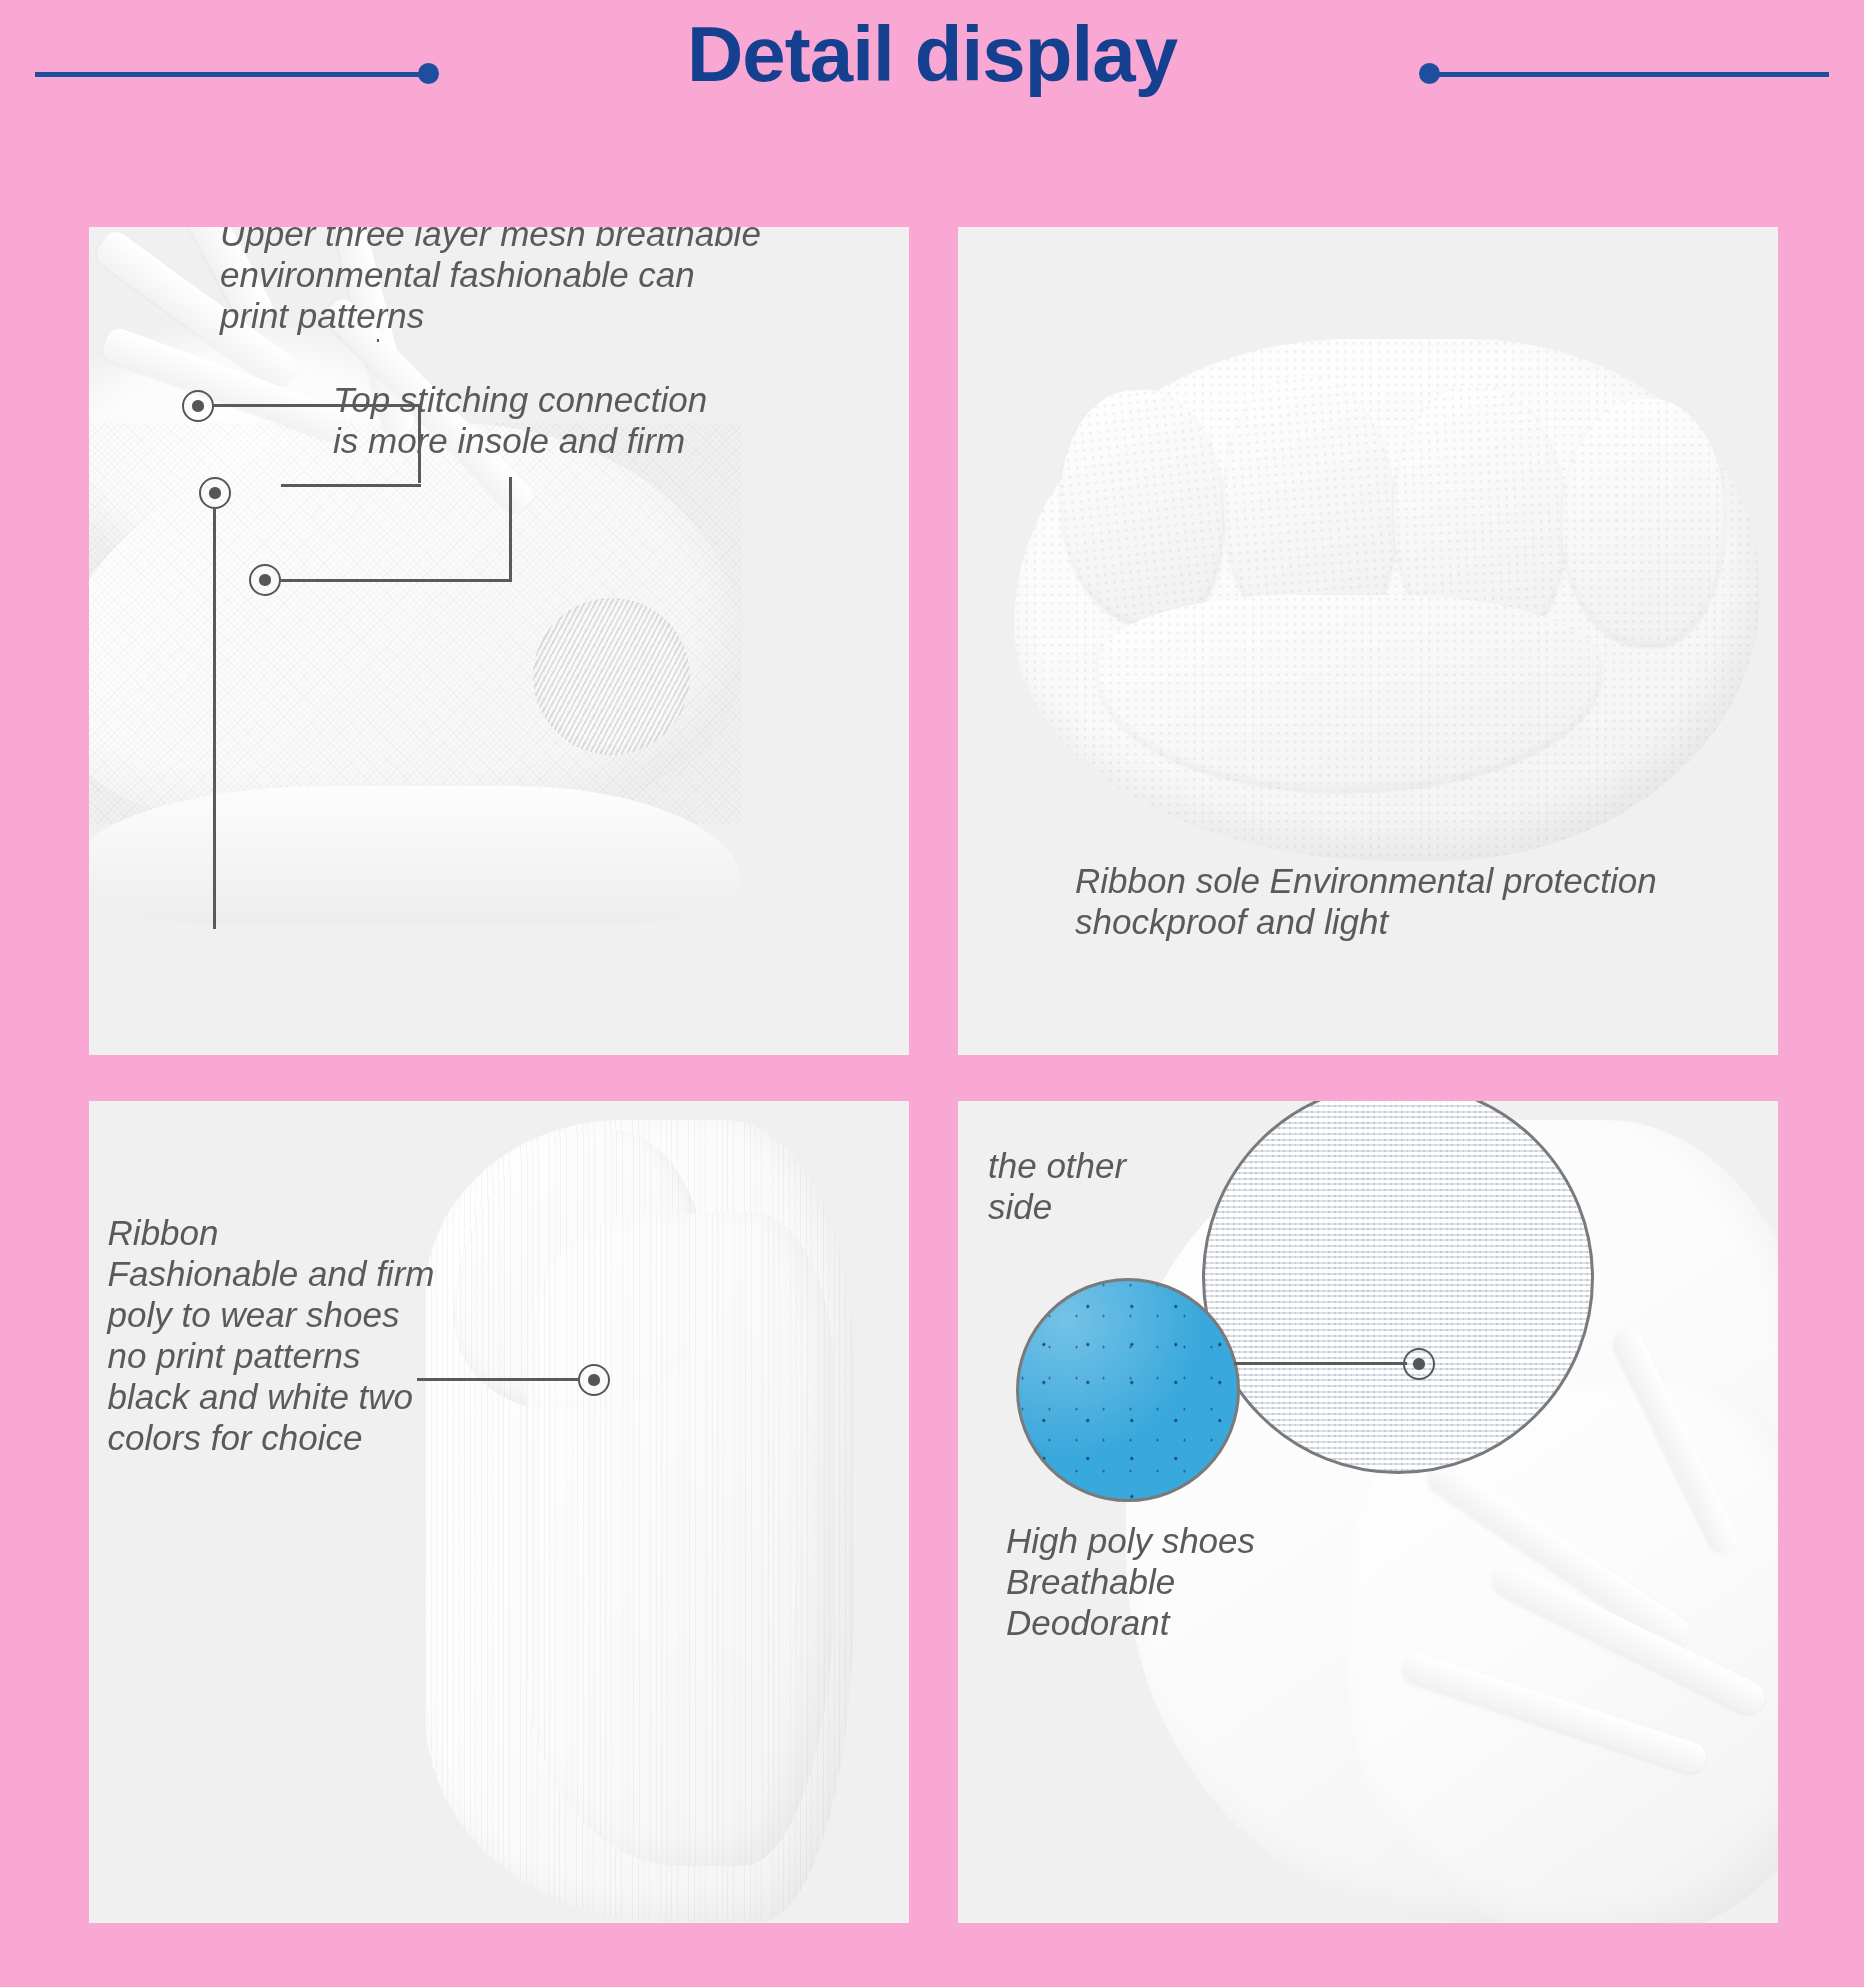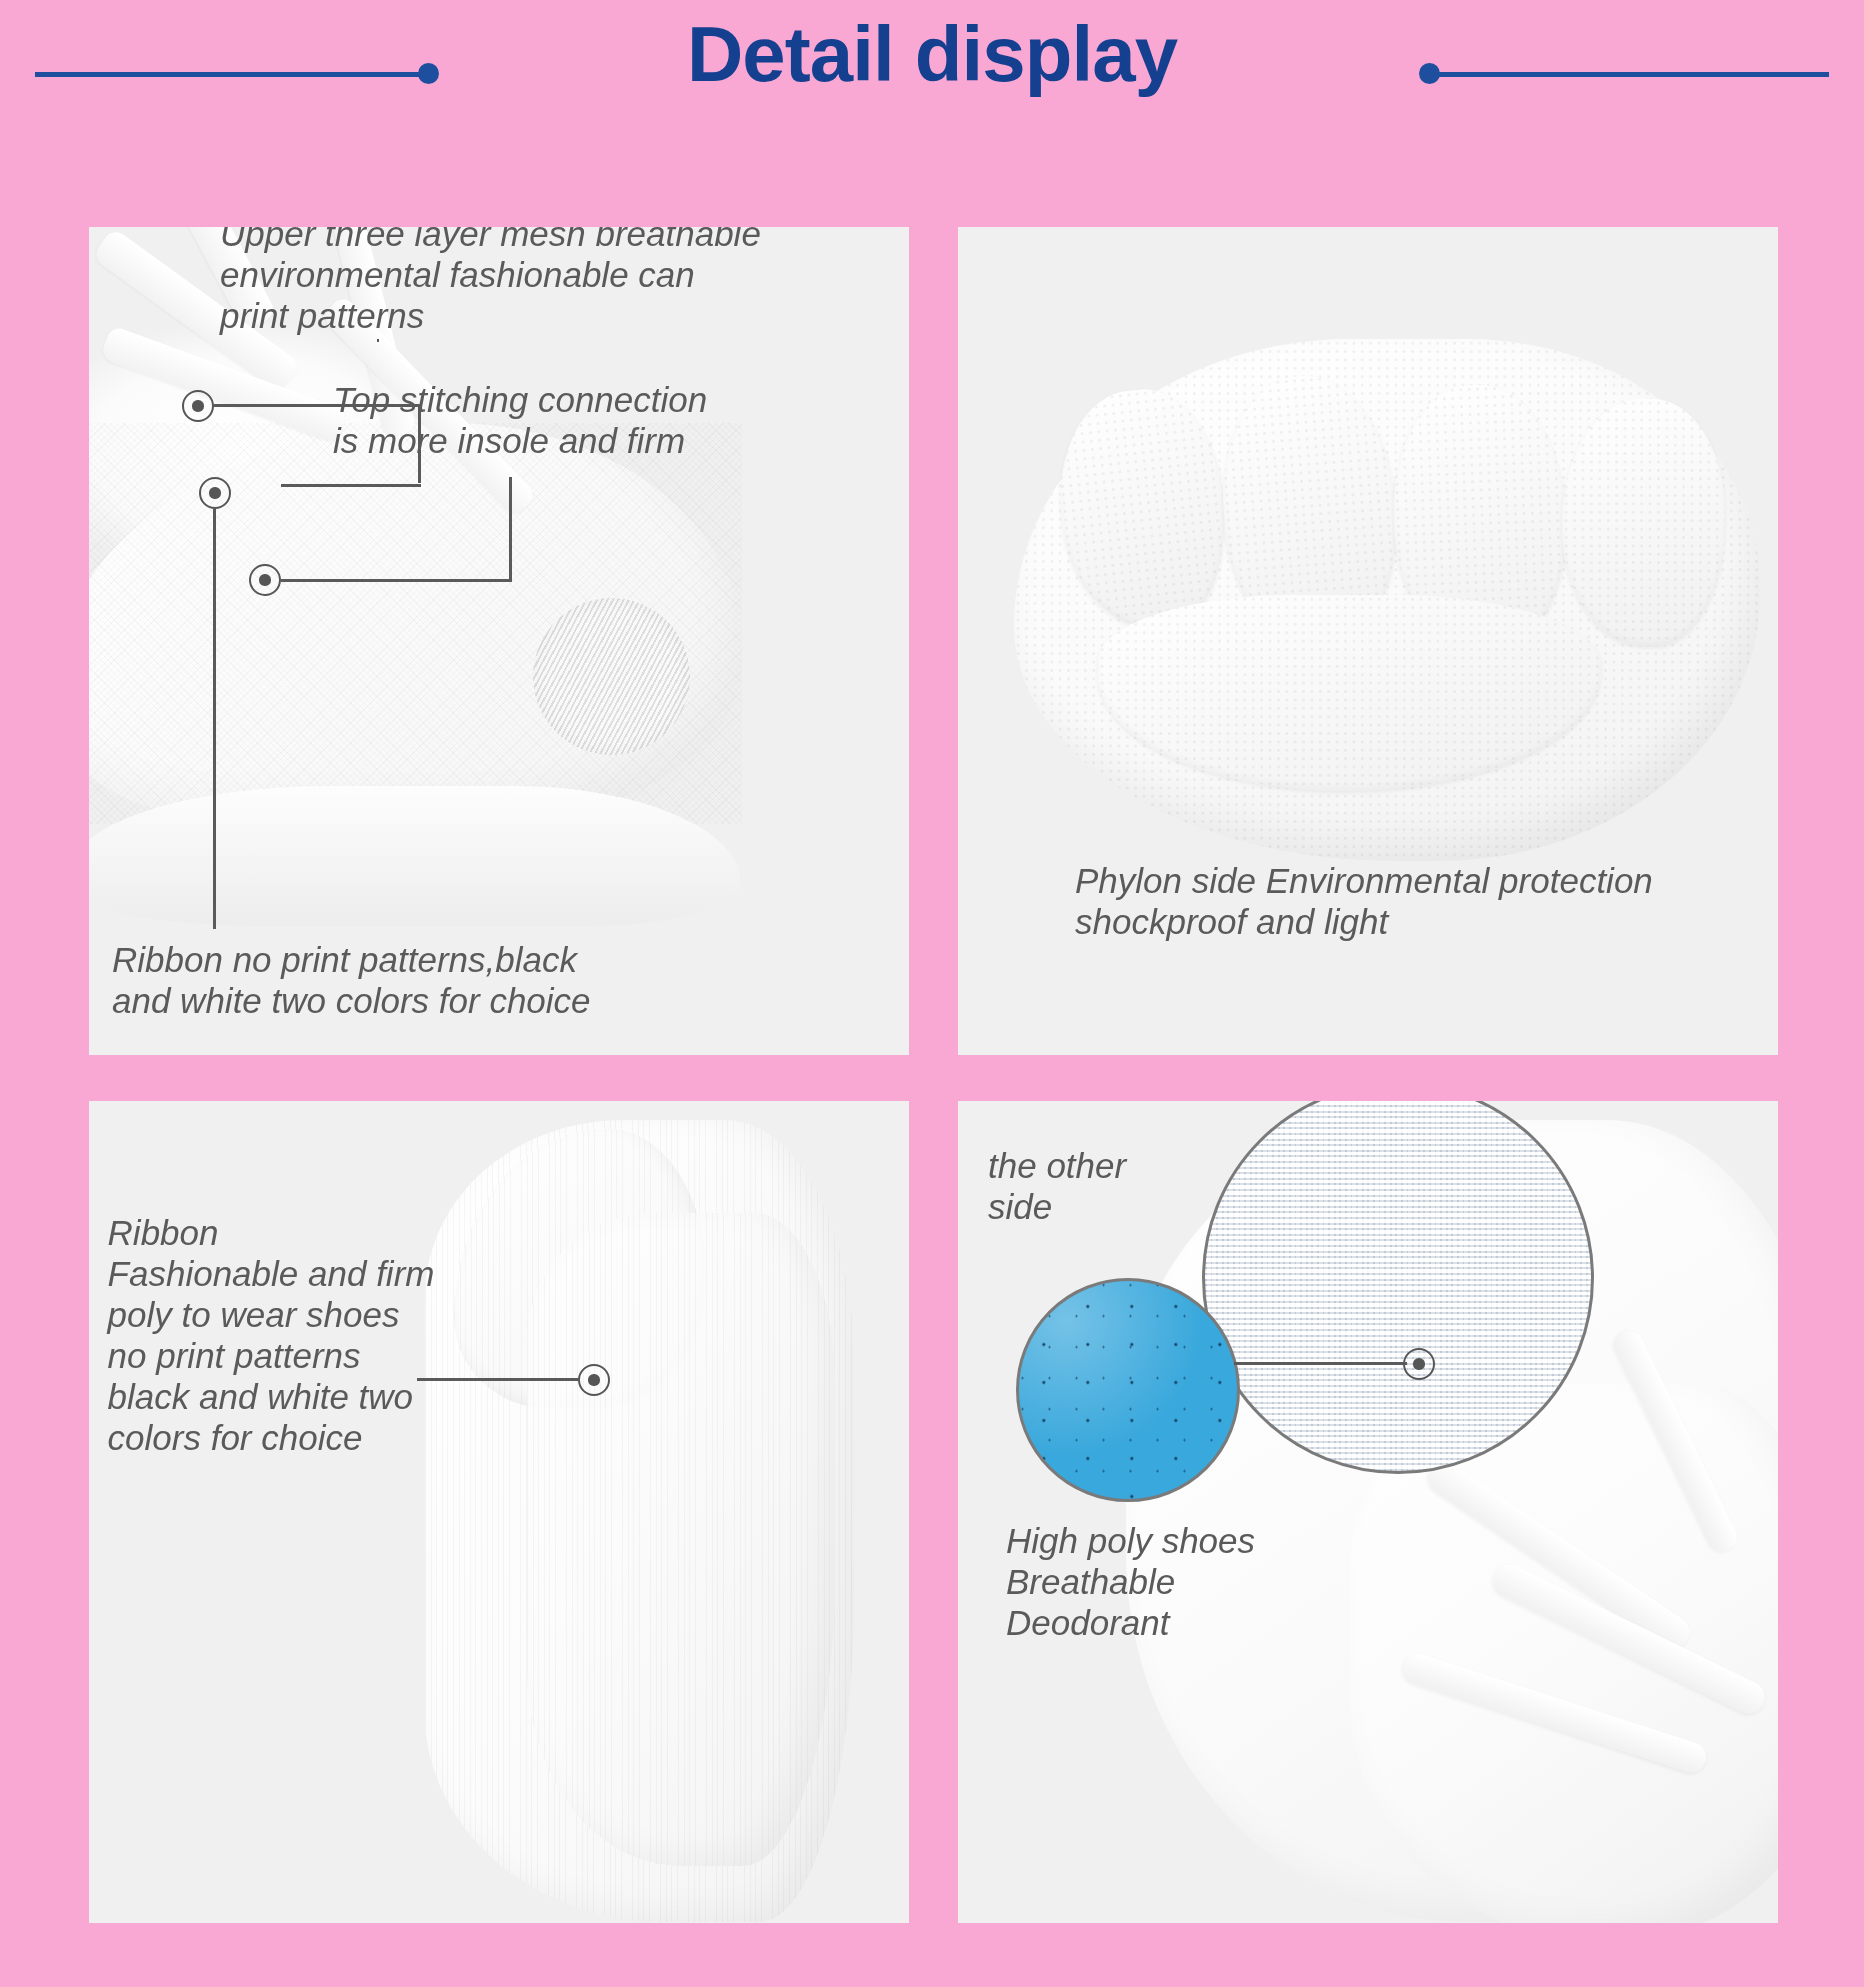--- a/index.html
+++ b/index.html
@@ -249,22 +249,20 @@
 
       <div class="stitch-circle"></div>
 
       <div class="note" style="left:131px; top:-13px; width:578px;">Upper three layer mesh breathable
 environmental  fashionable can
 print patterns</div>
 
       <div class="note" style="left:244px; top:153px; width:447px;">Top stitching connection
 is more insole and firm</div>
 
-      <div class="note" style="left:23px; top:713px; width:559px;">Ribbon no print patterns,black
-and white two colors for choice</div>
 
       <div class="marker" style="left:93px; top:163px;"></div>
       <div class="marker" style="left:110px; top:250px;"></div>
       <div class="marker" style="left:160px; top:337px;"></div>
 
       <div class="lead h" style="left:125px; top:177px;  width:207px;"></div>
       <div class="lead v" style="left:329px; top:177px;  height:79px;"></div>
       <div class="lead h" style="left:192px; top:257px;  width:140px;"></div>
       <div class="lead h" style="left:288px; top:112px;  width:1.9px;"></div>
 
@@ -288,21 +286,21 @@
         <div class="tread" style="left:436px; top:158px; width:172px; height:266px; border-radius:46% 48% 44% 50% / 48% 50% 48% 46%; transform:rotate(-2deg);">
             <div class="tread-dots"></div>
           </div>
         <div class="tread" style="left:604px; top:172px; width:163px; height:247px; border-radius:48% 44% 42% 50% / 50% 46% 50% 48%;">
             <div class="tread-dots"></div>
           </div>
         <div class="tread" style="left:140px; top:368px; width:503px; height:196px; border-radius:40% 42% 52% 50% / 34% 36% 62% 60%;">
             <div class="tread-dots"></div>
           </div>
       </div>
-      <div class="note" style="left:117px; top:634px; width:671px;">Phylon side   Environmental protection
+      <div class="note" style="left:117px; top:634px; width:671px;">Ribbon sole   Environmental protection
 shockproof and light</div>
     </div>
 
     <div class="panel p3">
       <div class="photo">
         <div class="heel-shape">
             <div class="knit"></div>
           </div>
         <div class="collar">
             <div class="knit"></div>

